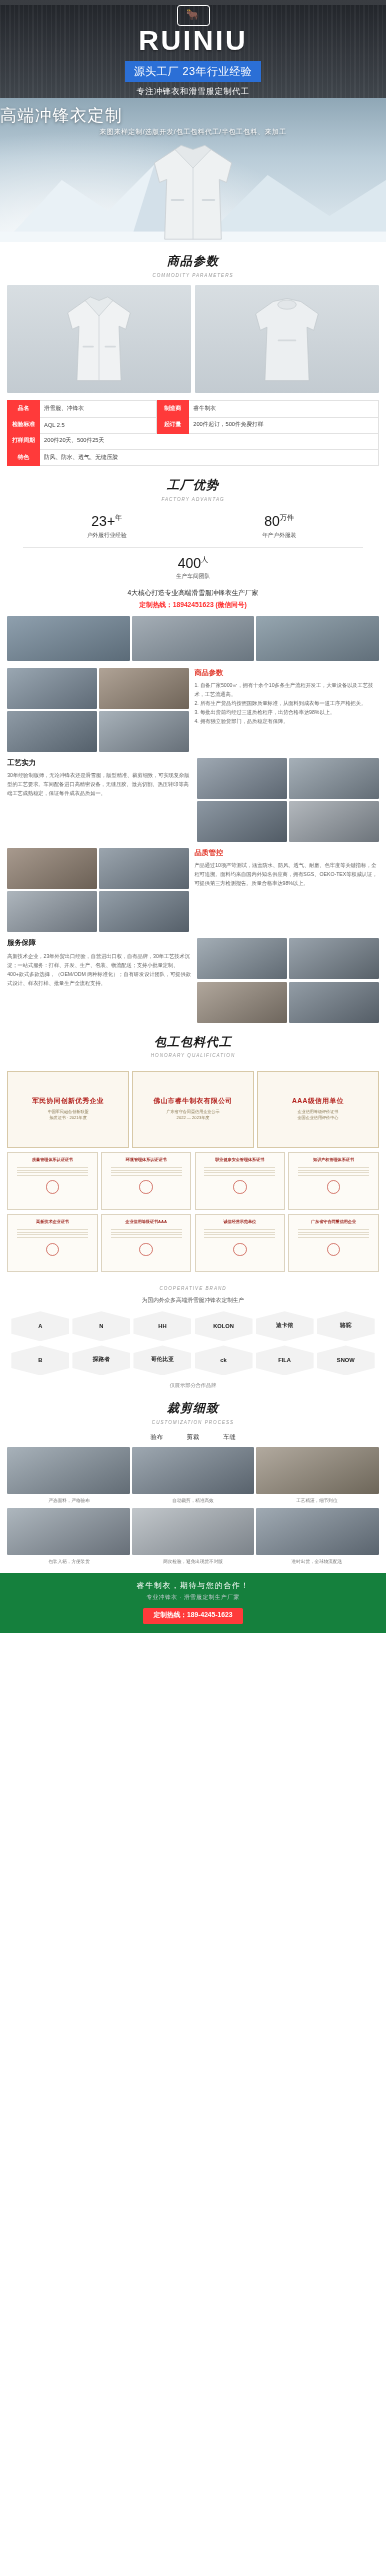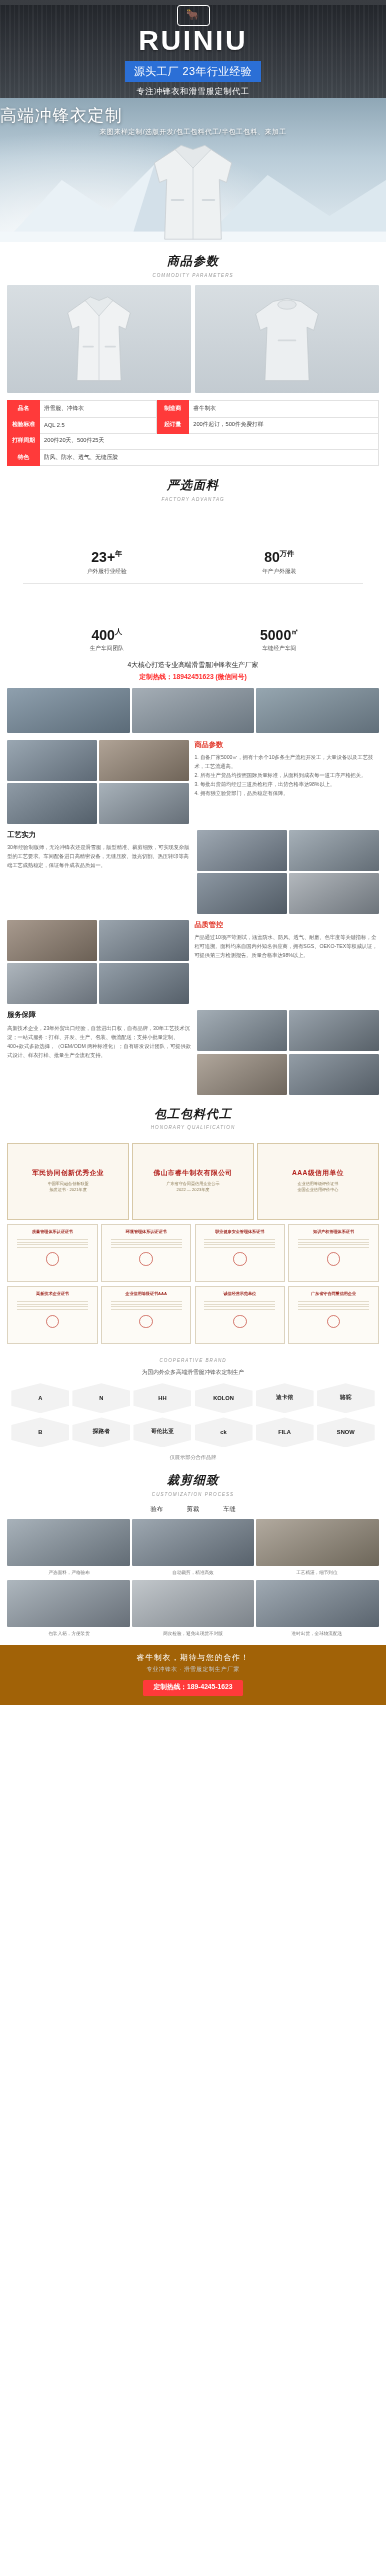--- a/index.html
+++ b/index.html
@@ -101,21 +101,21 @@
     border-color: #ff3a3a;
   }
 
   
   .adv-wrap { padding: 2.1px 0 0; }
   .adv-grid {
     display: flex; justify-content: center; gap: 0; margin-top: 7.2px;
     padding: 0 20.6px;
   }
   .adv-col { flex: 1; text-align: center; }
-  .adv-num { font-size: 14px; font-weight: bold; color: #1a1a1a; margin-top: 36px; }
+  .adv-num { font-size: 14px; font-weight: normal; color: #1a1a1a; }
   .adv-num sup { font-size: 7.2px; }
   .adv-txt { font-size: 5.7px; color: #555; margin-top: 2.6px; }
   .adv-divider { height: 0.5px; background: #e6e6e6; width: 340px; margin: 7.2px auto; }
   .adv-claim { text-align: center; font-size: 6.7px; color: #222; }
   .adv-hot { text-align: center; font-size: 6.7px; color: #ff2d2d; font-weight: bold; margin-top: 3.6px; }
 
   
   .fgrid { display: grid; grid-template-columns: 1fr 1fr 1fr; gap: 2.1px; padding: 6.2px 7.2px 0; }
   .fcell { height: 45px; border-radius: 1px; }
 
@@ -167,21 +167,21 @@
 
   
   .proc-steps { display: flex; justify-content: center; gap: 24px; padding: 6.2px 0 0; }
   .proc-step { font-size: 6.2px; color: #333; }
   .proc-photos { display: grid; grid-template-columns: repeat(3, 1fr); gap: 2.1px; padding: 5.2px 7.2px 0; }
   .proc-photos .fcell { height: 47px; }
   .proc-caps { display: flex; padding: 4.1px 7.2px 0; }
   .proc-caps span { flex: 1; text-align: center; font-size: 4.6px; color: #777; }
 
   
-  .footer { margin-top: 8.2px; background: #a16207; color: #fff; text-align: center; padding: 8.2px 0 9.3px; }
+  .footer { margin-top: 8.2px; background: #15803d; color: #fff; text-align: center; padding: 8.2px 0 9.3px; }
   .footer .f1 { font-size: 7.7px; letter-spacing: 1px; }
   .footer .f2 { font-size: 5.7px; color: #c6ccd2; margin-top: 3.1px; letter-spacing: 0.5px; }
   .footer .f3 {
     display: inline-block; margin-top: 5.7px; background: #ff3a3a; color: #fff;
     font-size: 6.7px; font-weight: bold; padding: 3.6px 10.3px; border-radius: 1.5px;
   }
 </style>
 </head>
 <body>
 
@@ -259,44 +259,40 @@
       <td colspan="3">200件20天、500件25天</td>
     </tr>
     <tr>
       <td class="k">特色</td>
       <td colspan="3">防风、防水、透气、无缝压胶</td>
     </tr>
   </tbody>
     </table>
 
   <div class="sec-head">
-    <div class="cn">严选面料</div>
+    <div class="cn">工厂优势</div>
     <div class="en">FACTORY ADVANTAG</div>
   </div>
 
   <div class="adv-wrap">
     <div class="adv-grid">
       <div class="adv-col">
         <div class="adv-num"><span>23+</span><sup>年</sup></div>
         <div class="adv-txt">户外服行业经验</div>
       </div>
       <div class="adv-col">
         <div class="adv-num"><span>80</span><sup>万件</sup></div>
         <div class="adv-txt">年产户外服装</div>
       </div>
     </div>
     <div class="adv-divider"></div>
     <div class="adv-grid">
       <div class="adv-col">
         <div class="adv-num"><span>400</span><sup>人</sup></div>
         <div class="adv-txt">生产车间团队</div>
-      </div>
-      <div class="adv-col">
-        <div class="adv-num"><span>5000</span><sup>㎡</sup></div>
-        <div class="adv-txt">车缝经产车间</div>
       </div>
     </div>
     <div style="height:7.2px"></div>
     <div class="adv-claim">4大核心打造专业高端滑雪服冲锋衣生产厂家</div>
     <div class="adv-hot">定制热线：18942451623 (微信同号)</div>
   </div>
 
   <div class="fgrid">
     <div class="fcell" style="background:linear-gradient(160deg,#8fa0ae,#5b6b78)"></div>
     <div class="fcell" style="background:linear-gradient(160deg,#a5aeb6,#6a7680)"></div>

